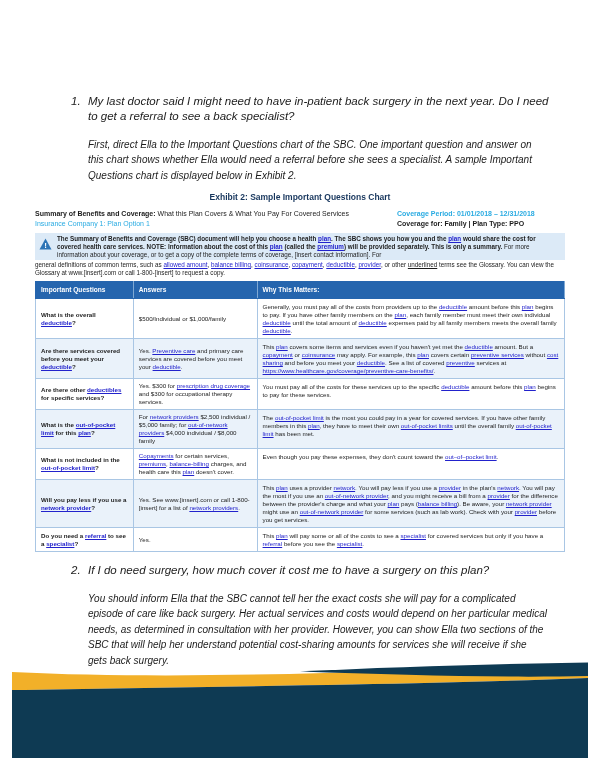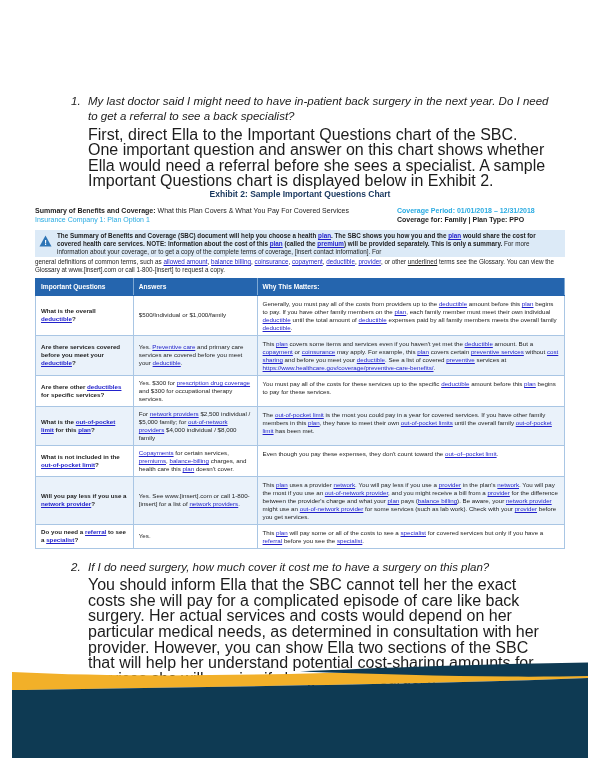--- a/index.html
+++ b/index.html
@@ -5,24 +5,24 @@
   * { margin:0; padding:0; box-sizing:border-box; }
   html,body { width:600px; height:776px; background:#ffffff; overflow:hidden;
     font-family:"Liberation Sans", sans-serif; color:#1c1c1c; }
   .page { position:relative; width:600px; height:776px; background:#fff; }
 
   
   .content { padding-top:94px; }
   .q-item { display:flex; margin-left:71px; width:478px; font-style:italic;
     font-size:11.5px; line-height:15.3px; }
   .qnum { width:17px; flex:none; }
-  .body-para { margin-left:88px; width:460px; font-size:16px; line-height:15.6px;
-    margin-top:2px; }
+  .body-para { margin-left:88px; width:460px; font-size:10px; line-height:15.6px;
+    margin-top:12px;font-style:italic; }
   .exhibit-title { text-align:center; font-weight:bold; font-size:8.5px;
-    color:var(--navy_text); }
+    color:var(--navy_text); margin-top:9px; }
 
   
   .sbc { margin:7px 0 0 35px; width:530px; }
   .sbc-head { display:flex; justify-content:space-between; font-size:7px; line-height:9.5px; }
   .sbc-head-left { width:360px; }
   .sbc-title-bold { font-weight:bold; }
   .sbc-insurer { color:var(--cyan); }
   .sbc-head-right { width:168px; text-align:left; }
   .sbc-period { color:var(--cyan); font-weight:bold; }
   .sbc-coverage-for { font-weight:bold; }

